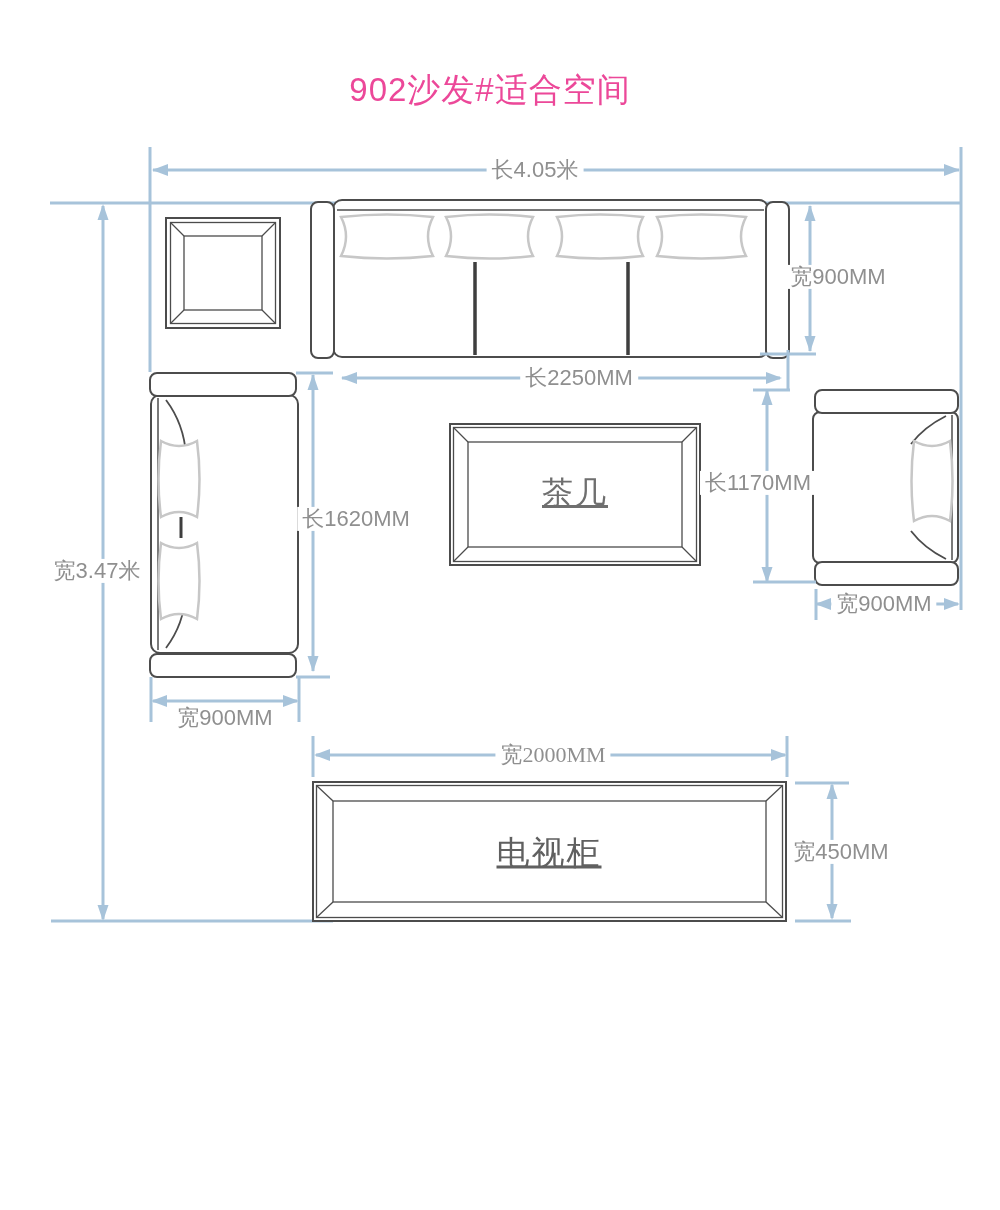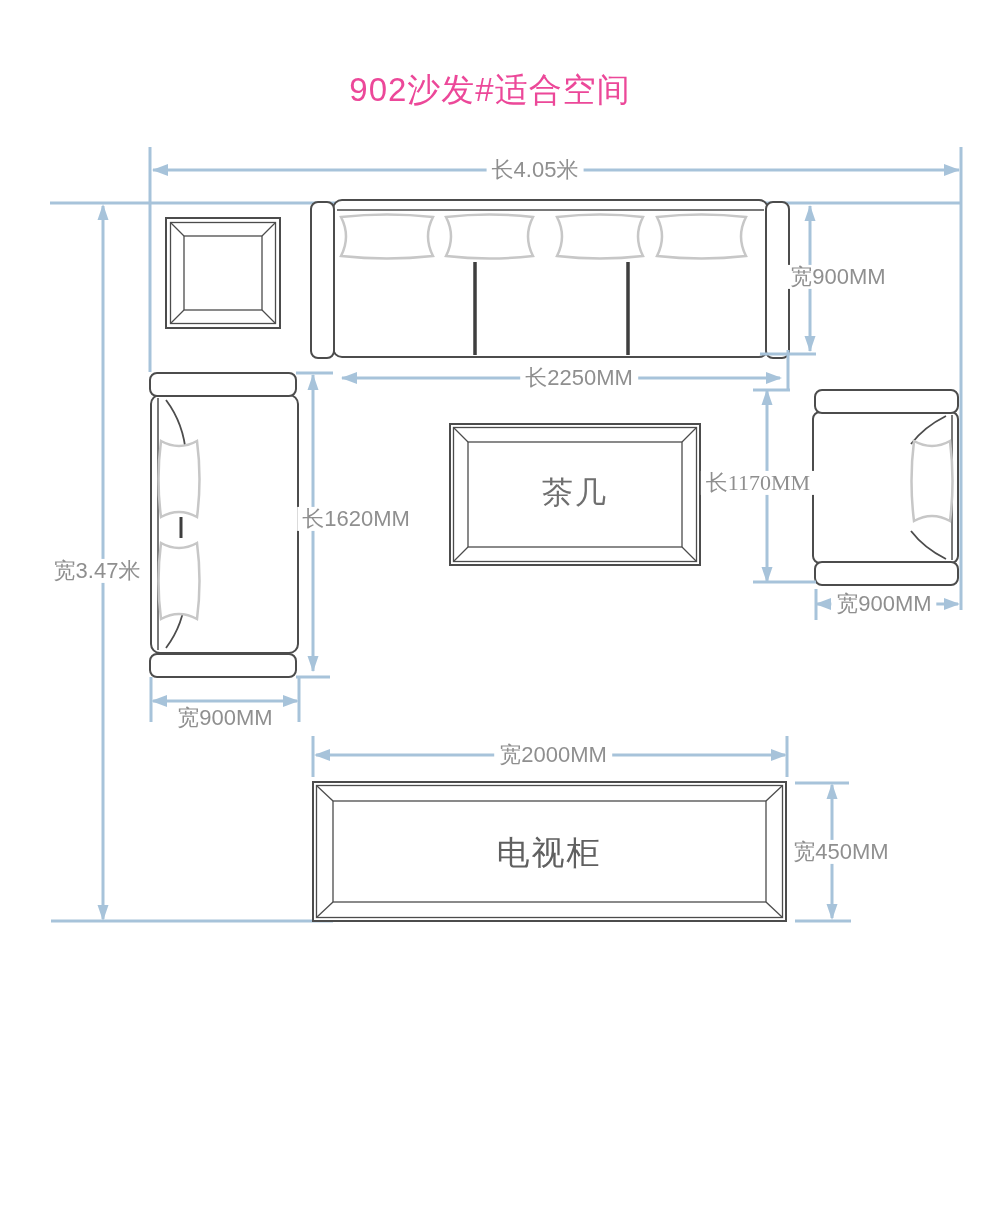--- a/index.html
+++ b/index.html
@@ -4,21 +4,21 @@
 <style>
   html,body{margin:0;padding:0;background:#fff;}
   .canvas{position:relative;width:1000px;height:1210px;background:#ffffff;overflow:hidden;
           font-family:"Liberation Sans","DejaVu Sans",sans-serif;}
   .plan-svg{position:absolute;left:0;top:0;}
   .title{position:absolute;left:0;right:20px;top:68px;text-align:center;
          font-size:33px;color:#ec4899;letter-spacing:1px;}
   .dim-label{position:absolute;transform:translate(-50%,-50%);background:#ffffff;
              padding:0 5px;font-size:22px;color:#8f8f8f;white-space:nowrap;line-height:1.1;}
   .furn-label{position:absolute;transform:translate(-50%,-50%);font-size:31px;
-              color:#6f6f6f;white-space:nowrap;letter-spacing:2px;}
+              color:#6f6f6f;white-space:nowrap;letter-spacing:2px;text-decoration:underline;}
   .furn-label.tv{font-size:33px;color:#606060;}
   .desc{position:absolute;left:38px;top:1054px;font-size:31px;color:#222222;
         line-height:59px;letter-spacing:0.5px;white-space:nowrap;}
 </style>
 </head>
 <body>
 
 <div class="canvas">
 
   <div class="title">902沙发#适合空间</div>
@@ -159,23 +159,23 @@
       <polygon points="832,920 826.5,904 837.5,904"></polygon>
     </g>
   </svg>
 
   <div class="dim-label" style="left:535px;top:170px;">长4.05米</div>
   <div class="dim-label" style="left:97px;top:543px;margin-top:28px;">宽3.47米</div>
   <div class="dim-label" style="left:838px;top:277px;">宽900MM</div>
   <div class="dim-label" style="left:579px;top:378px;">长2250MM</div>
   <div class="dim-label" style="left:356px;top:519px;">长1620MM</div>
   <div class="dim-label" style="left:225px;top:718px;">宽900MM</div>
-  <div class="dim-label" style="left:758px;top:483px;font-family:Liberation Serif, serif;">长1170MM</div>
+  <div class="dim-label" style="left:758px;top:483px;">长1170MM</div>
   <div class="dim-label" style="left:884px;top:604px;">宽900MM</div>
-  <div class="dim-label" style="left:553px;top:755px;">宽2000MM</div>
+  <div class="dim-label" style="left:553px;top:755px;font-family:Liberation Serif, serif;">宽2000MM</div>
   <div class="dim-label" style="left:841px;top:852px;">宽450MM</div>
 
   <div class="furn-label" style="left:575px;top:493px;">茶几</div>
   <div class="furn-label tv" style="left:549px;top:853px;">电视柜</div>
 
   <div class="desc">
   </div>
 
 </div>
 

